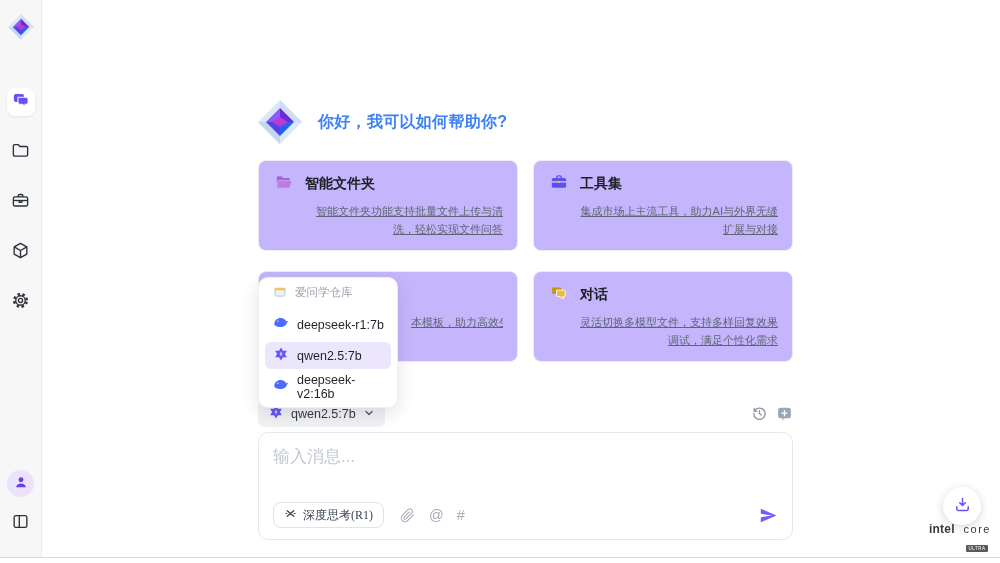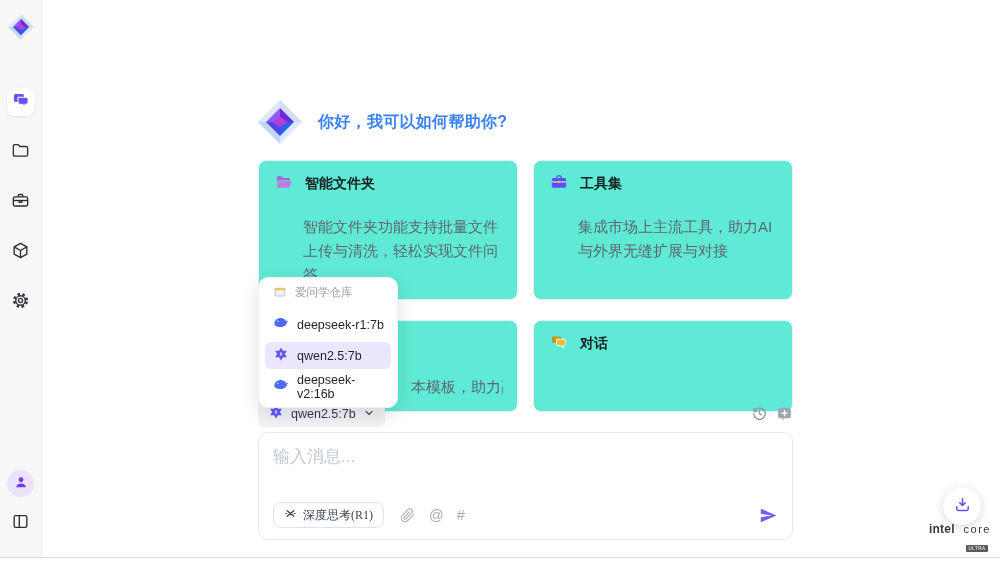--- a/index.html
+++ b/index.html
@@ -20,25 +20,25 @@
   .panel-btn { margin-top:12px; margin-bottom:20px; }
 
   
   .greeting { position:absolute; left:256px; top:98px; display:flex; align-items:center; }
   .greeting-logo { width:48px; height:48px; }
   .greeting-title { margin-left:14px; font-size:16px; font-weight:700; color:#3b82f6; letter-spacing:.3px; }
 
   
   .cards { position:absolute; left:258px; top:160px; width:535px;
            display:grid; grid-template-columns:260px 260px; column-gap:15px; row-gap:20px; }
-  .card { min-height:72px; border:1px solid #ebedf2; border-radius:8px; background:#5eead4; padding:12px 14px 12px 16px; cursor:pointer; }
+  .card { min-height:72px; border:1px solid #ebedf2; border-radius:8px; background:#c4b5fd; padding:12px 14px 12px 16px; cursor:pointer;text-align:right; }
   .card-head { display:flex; align-items:center; }
   .card-head svg { flex:0 0 auto; }
   .card-title { margin-left:12px; font-size:14px; font-weight:700; color:#1c1f24; }
-  .card-desc { margin-top:20px; padding-left:28px; font-size:15px; line-height:1.6; color:#5f6672; }
+  .card-desc { margin-top:8px; padding-left:28px; font-size:11px; line-height:1.6; color:#5f6672;text-decoration:underline; }
   .card-desc.partial { padding-left:136px; white-space:nowrap; overflow:hidden; }
 
   
   .dropdown { position:absolute; left:258px; top:277px; width:140px; background:#fff; border:1px solid #f1f1f4;
               border-radius:10px; box-shadow:0 6px 18px rgba(25,28,40,.12); padding:7px 6px; z-index:30; }
   .dd-header { height:22px; display:flex; align-items:flex-start; gap:8px; padding-left:8px; color:#9aa0aa; font-size:11.5px; }
   .dd-item { height:27px; margin-top:4px; display:flex; align-items:center; gap:8px; padding-left:8px; border-radius:6px;
              font-size:12.5px; color:#1f2329; cursor:pointer; }
   .dd-item.selected { background:#ece6fc; }
 
@@ -226,20 +226,21 @@
     <div class="card">
       <div class="card-head">
         <span>
           <svg viewBox="0 0 24 24" width="18" height="18">
             <path d="M2.8 4.6h10.6a2 2 0 012 2v4.8a2 2 0 01-2 2h-1.2l.5 3-3.9-3H4.8a2 2 0 01-2-2z" fill="#c89211"></path>
             <path d="M8.6 8.2h9.8a2 2 0 012 2v4.7a2 2 0 01-2 2h-1.3l.8 3.1-4.2-3.1h-3.1a2 2 0 01-2-2z" fill="#e9bc39" stroke="#fff" stroke-width="1.2"></path>
           </svg>
         </span>
         <span class="card-title">对话</span>
       </div>
+      <div class="card-desc">灵活切换多模型文件，支持多样回复效果调试，满足个性化需求</div>
     </div>
   </div>
 
   <div class="dropdown">
     <div class="dd-header">
       <span>
         <svg viewBox="0 0 24 24" width="14" height="14">
           <rect x="3.5" y="8" width="17" height="11" rx="1.5" fill="#eef1f5" stroke="#b7bdc6" stroke-width="1.4"></rect>
           <rect x="2.5" y="4.8" width="19" height="4" rx="1" fill="#f0c75e"></rect>
         </svg>

